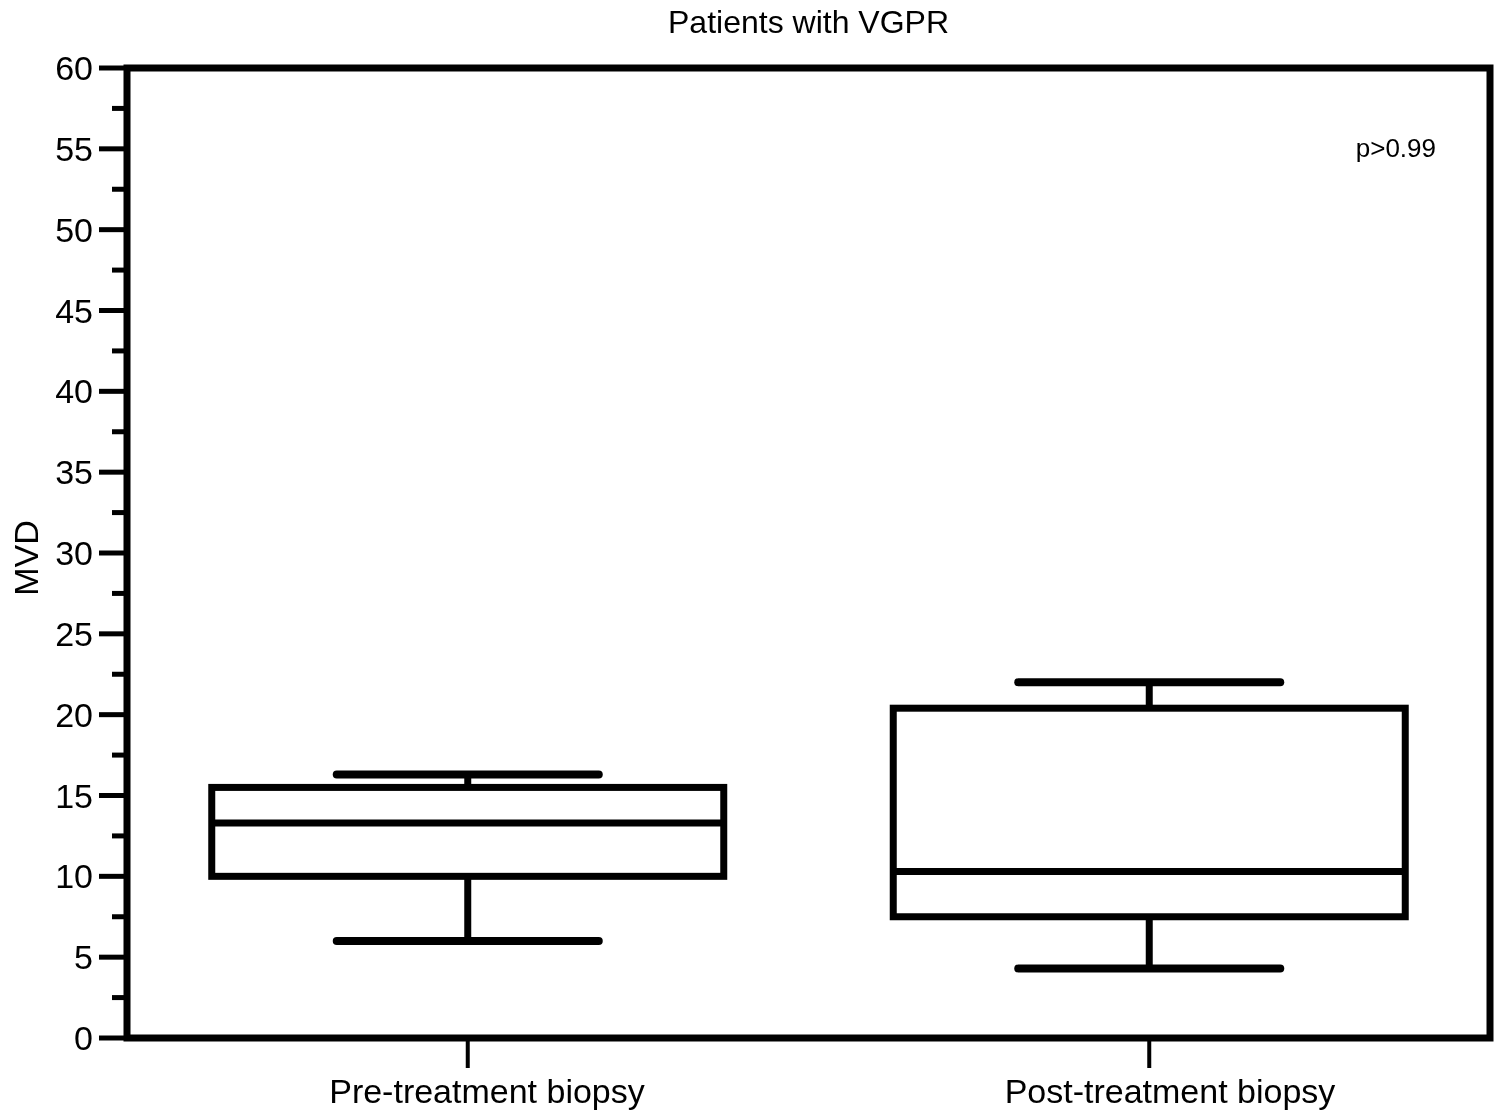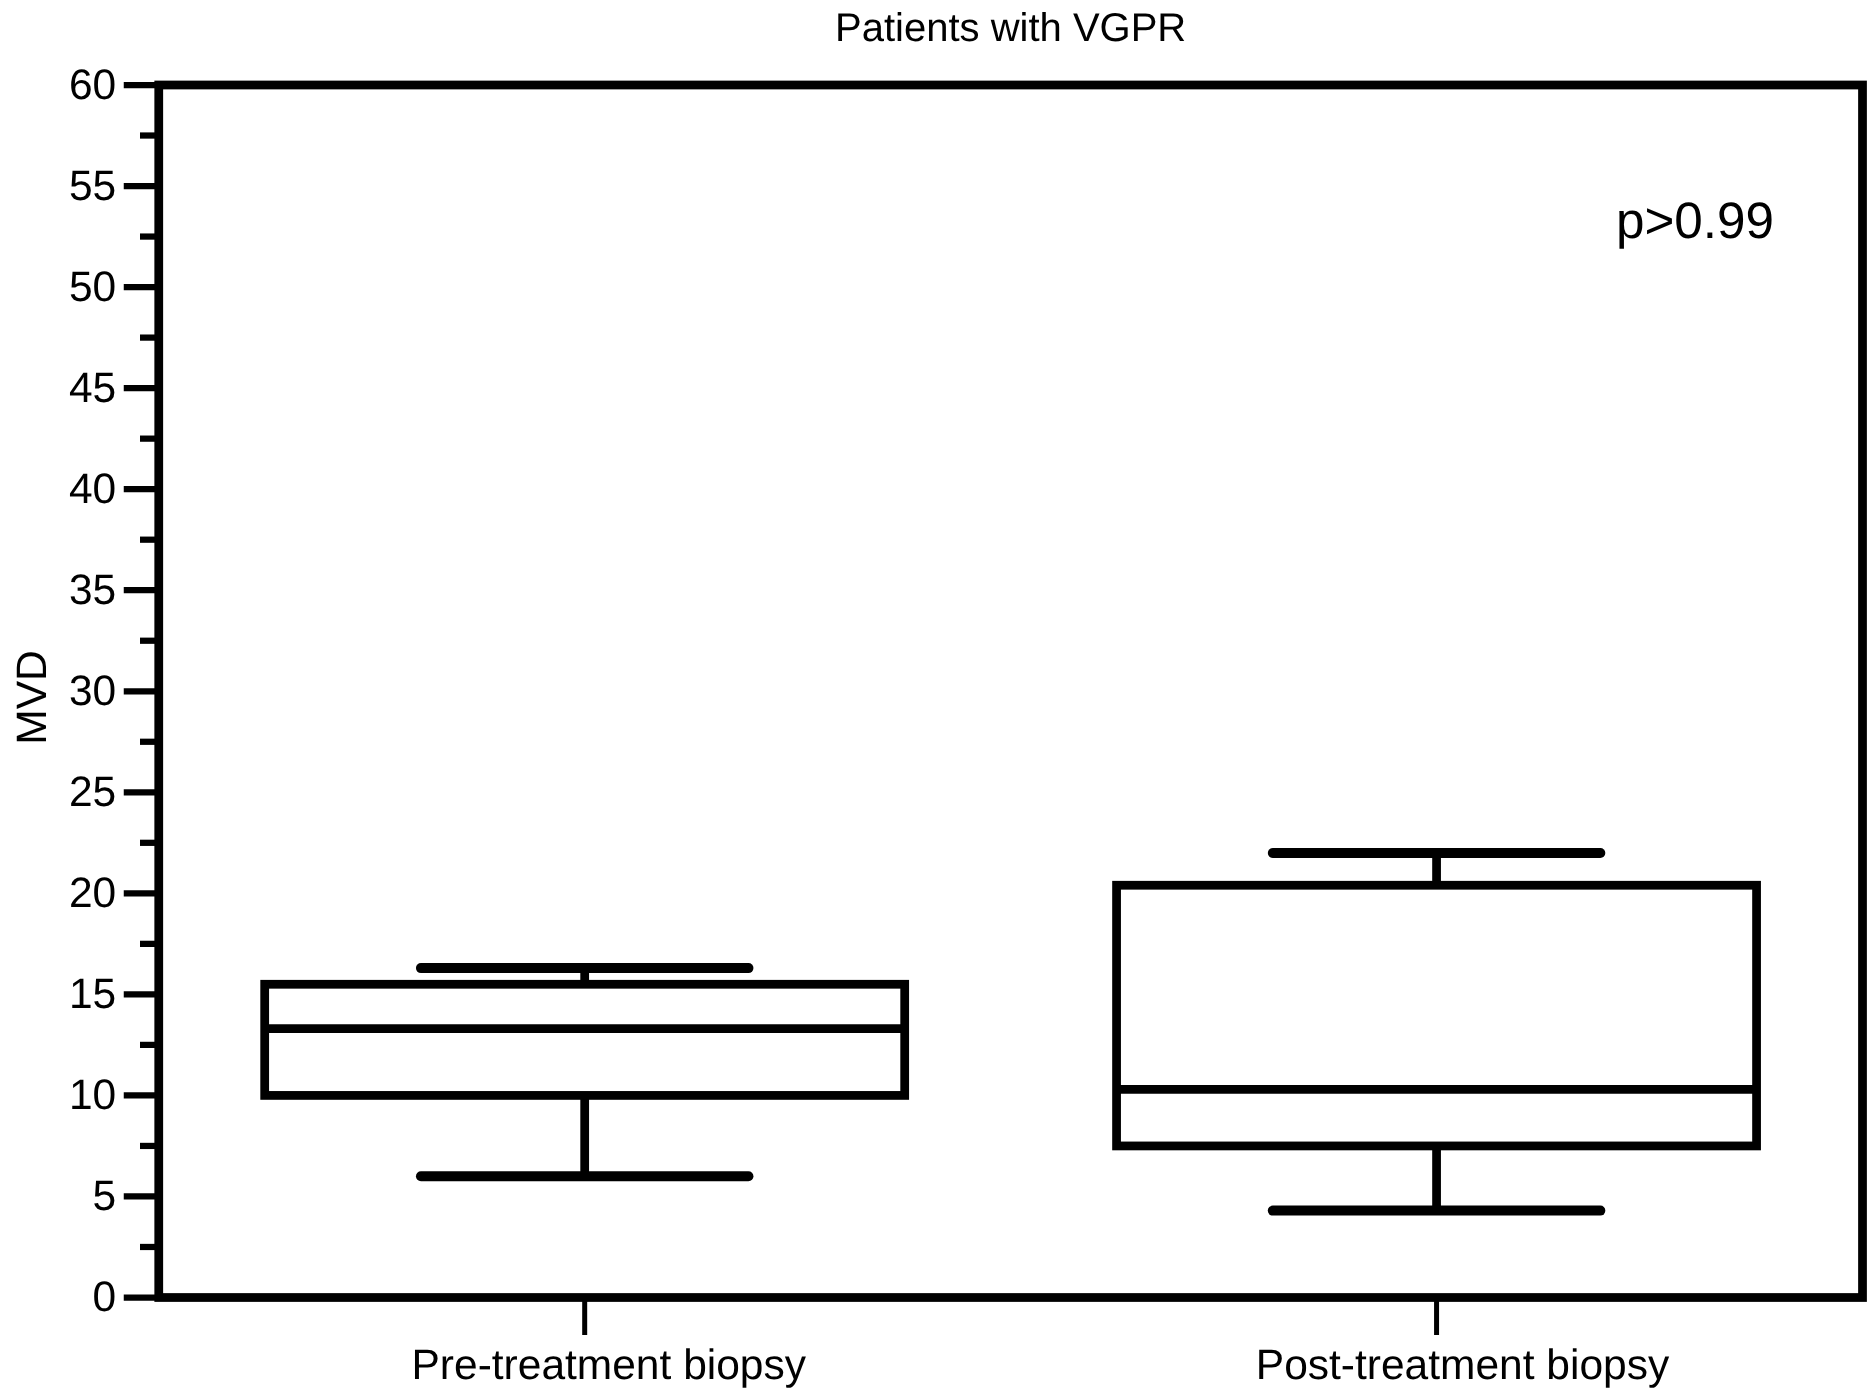--- a/index.html
+++ b/index.html
@@ -33,26 +33,26 @@
     width: 140px;
     height: 40px;
     line-height: 40px;
     text-align: center;
     font-size: 34px;
     transform: rotate(-90deg);
   }
   .p-annotation {
     position: absolute;
     left: 1276px;
-    top: 156px;
+    top: 128px;
     width: 160px;
     height: 40px;
     line-height: 40px;
-    text-align: center;
-    font-size: 41px;
+    text-align: right;
+    font-size: 26px;
   }
   svg.chart-svg {
     position: absolute;
     left: 0;
     top: 0;
   }
   svg.chart-svg text {
     font-family: "Liberation Sans", sans-serif;
     fill: #000000;
   }

